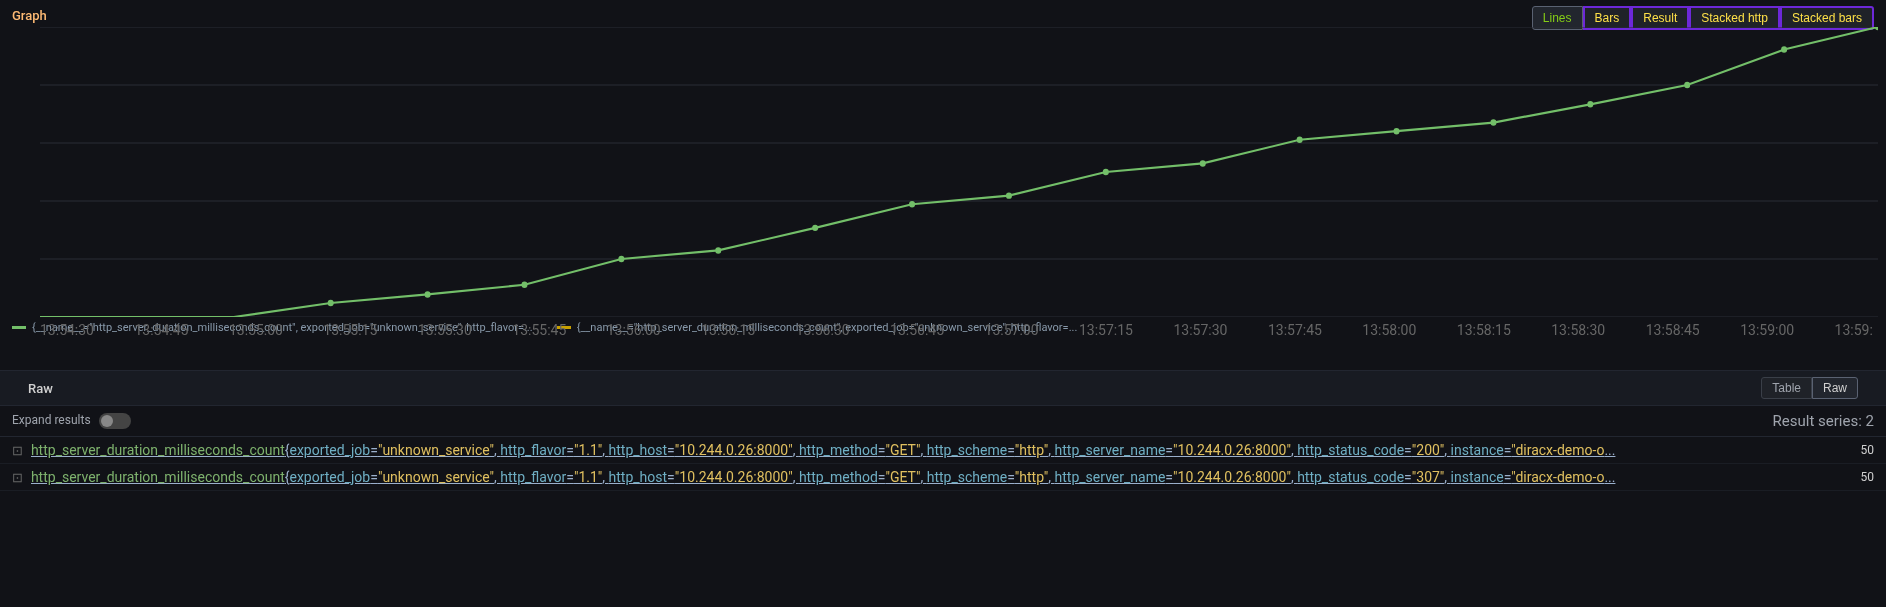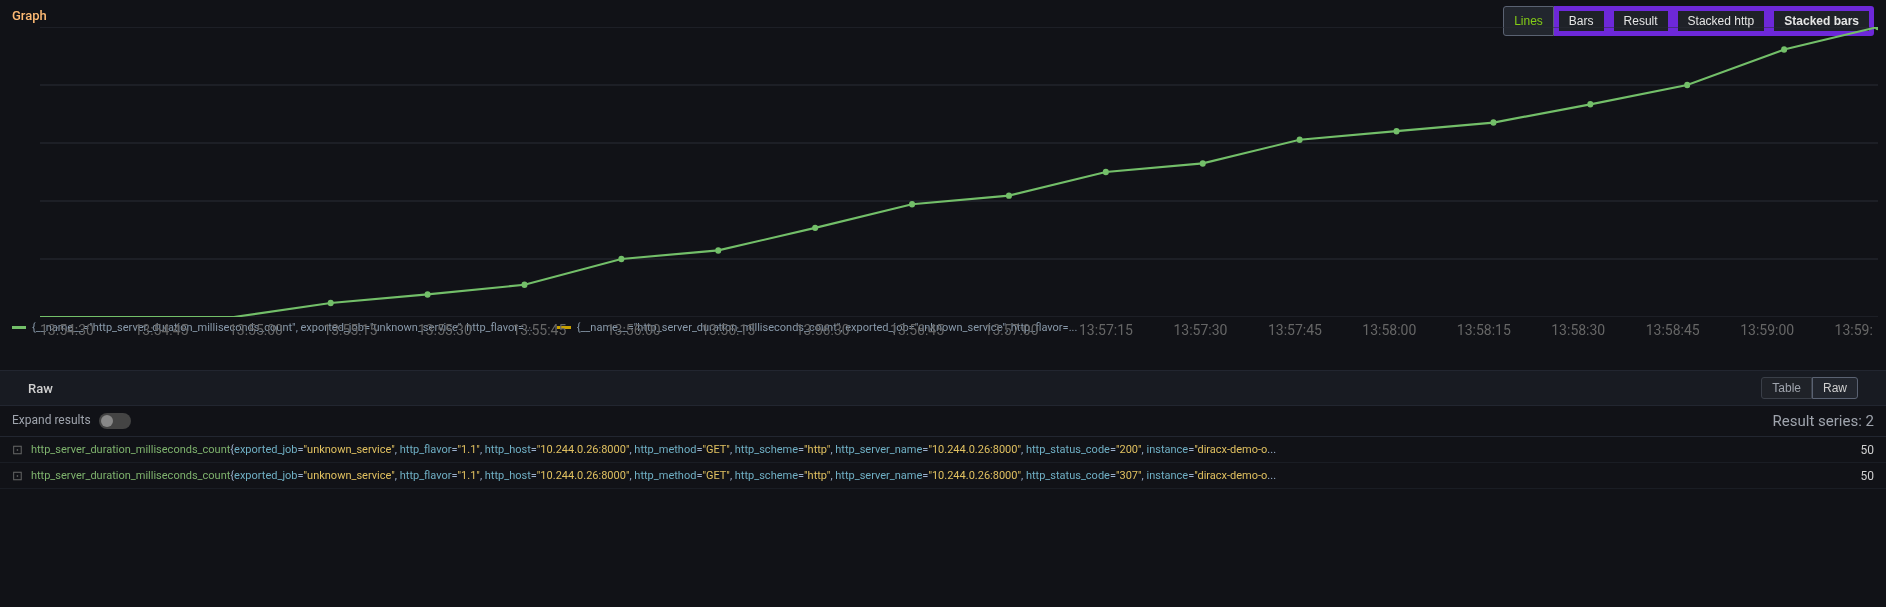--- a/index.html
+++ b/index.html
@@ -27,33 +27,33 @@
     }
     .graph-view-buttons {
       position: absolute;
       top: 6px;
       right: 12px;
       display: flex;
       gap: 0;
     }
     .graph-view-btn {
       background: #1f2228;
-      border: 5px solid #6d28d9;
-      color: #e5e5e5;
+      border: 2px solid #6d28d9;
+      color: #fde047;
       padding: 3px 10px;
       font-size: 12px;
       cursor: pointer;
     }
     .graph-view-btn.active {
       background: #22262e;
       border: 1px solid #5a6272;
       color: #84cc16;
     }
     .graph-view-btn:first-child { border-radius: 3px 0 0 3px; }
-    .graph-view-btn:last-child { border-radius: 0 3px 3px 0; font-weight: bold; }
+    .graph-view-btn:last-child { border-radius: 0 3px 3px 0; }
 
     .chart-container {
       position: relative;
       margin: 4px 0 0 40px;
       height: 290px;
     }
     .chart-svg {
       width: calc(100% - 8px);
       height: 290px;
     }
@@ -165,25 +165,26 @@
       border-bottom: 1px solid #1a1d24;
       gap: 8px;
     }
     .result-icon {
       color: #666;
       font-size: 13px;
       flex-shrink: 0;
     }
     .result-text {
       color: #9bb0cc;
-      font-size: 11px;
+      font-size: 14px;
       flex: 1;
       overflow: hidden;
       text-overflow: ellipsis;
       white-space: nowrap;
+      text-decoration: underline;
     }
     .result-text .metric-name {
       color: #7eb26d;
     }
     .result-text .label-key {
       color: #6fafc4;
     }
     .result-text .label-val {
       color: #e0c060;
     }

